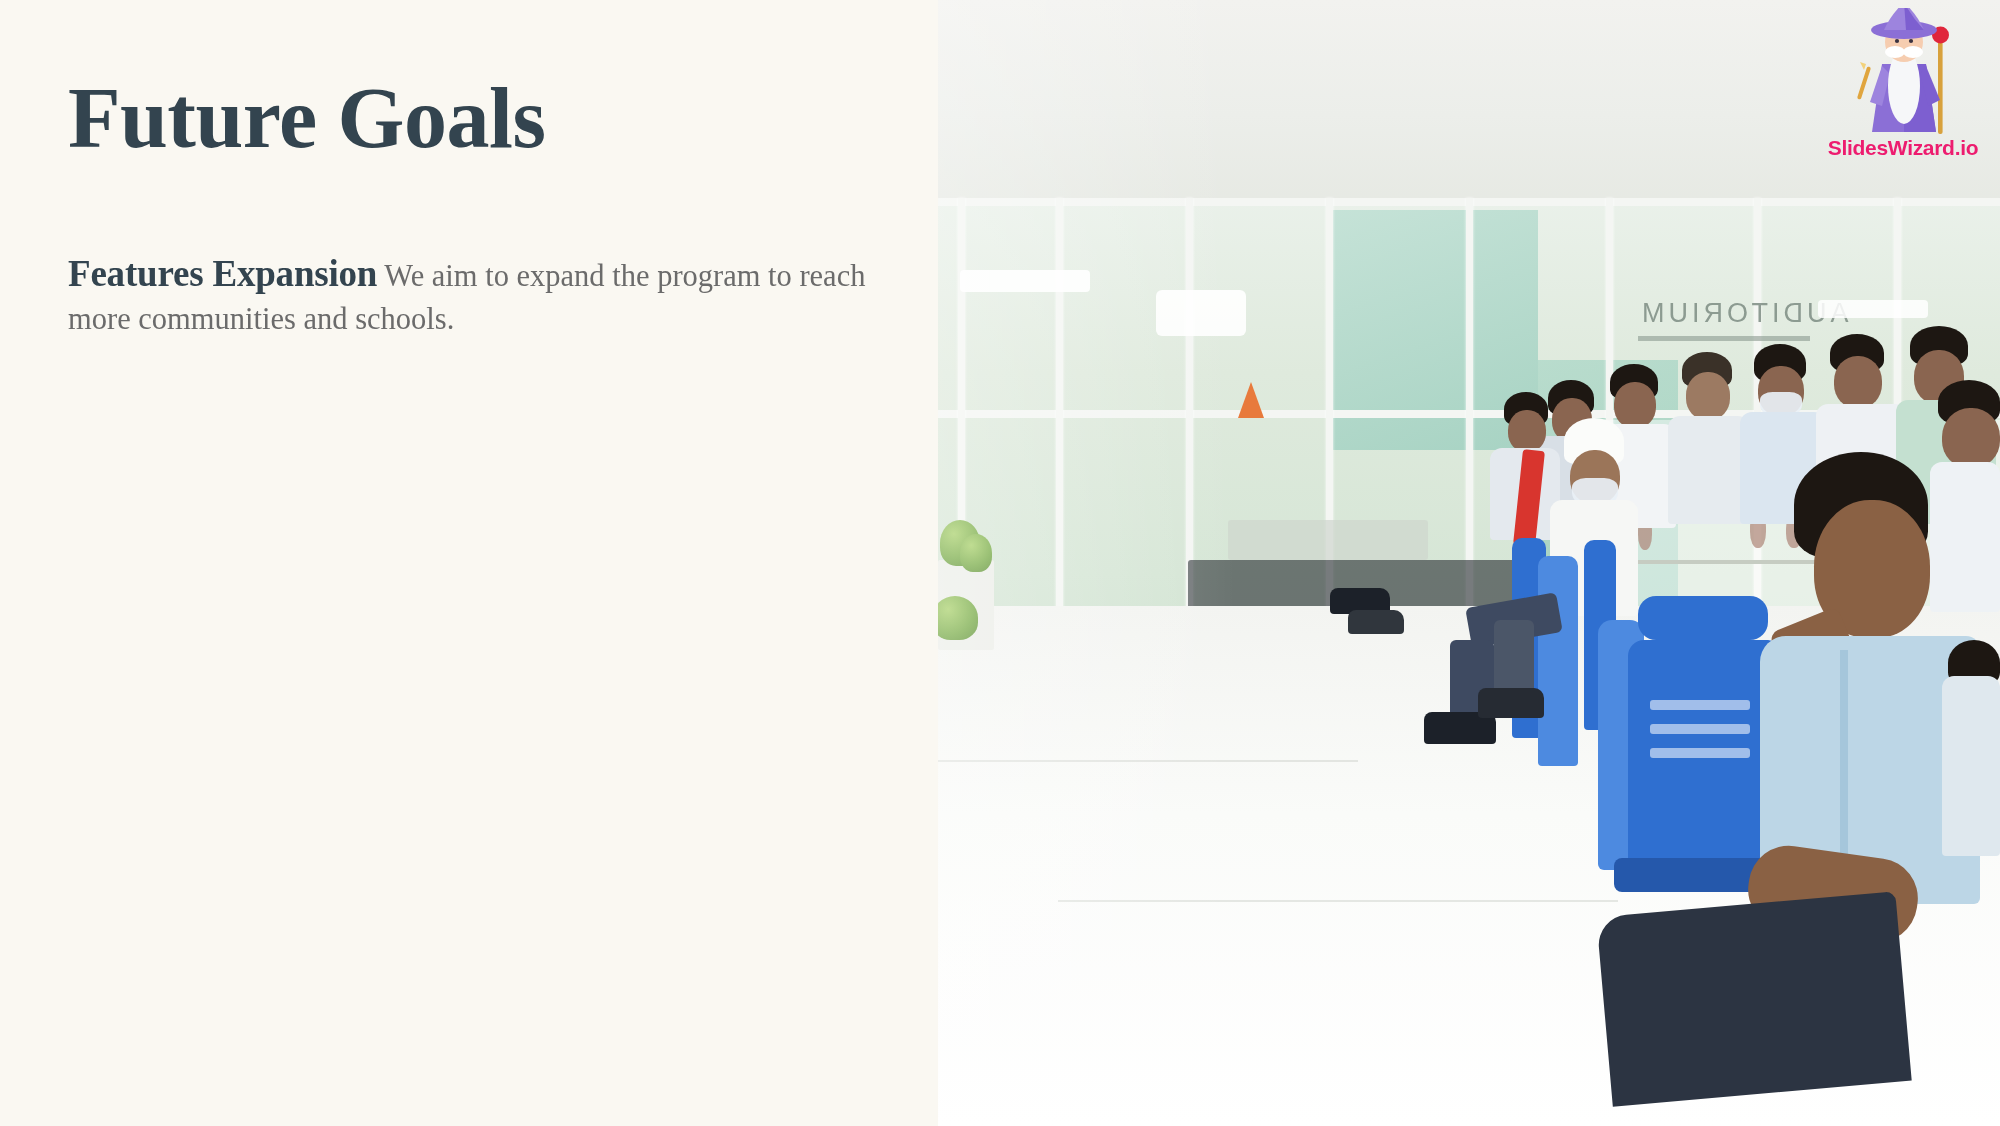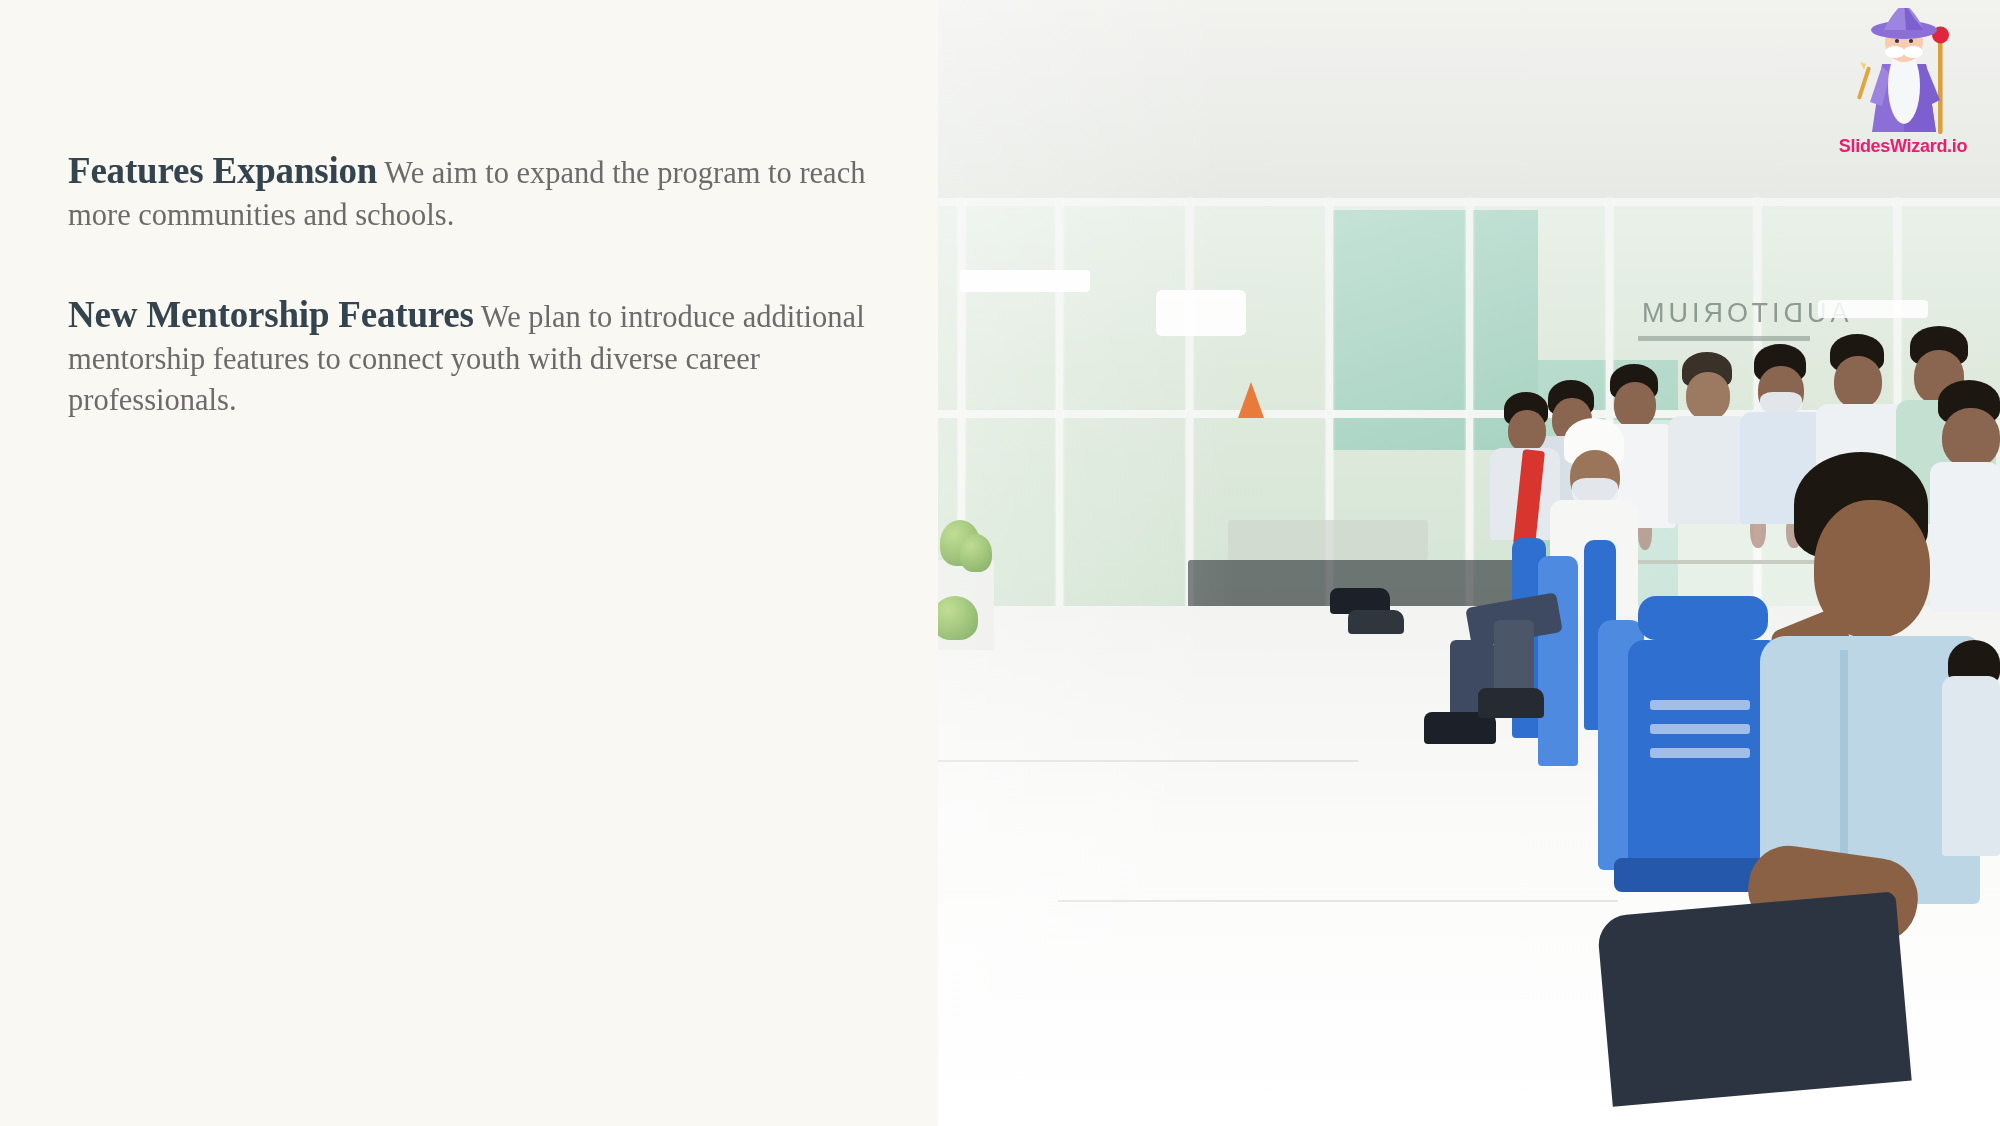--- a/index.html
+++ b/index.html
@@ -284,43 +284,41 @@
   }
   .wm-wizard { position: absolute; left: 22px; top: 0; width: 108px; height: 128px; }
   .wm-text {
     position: absolute;
     left: -8px;
     top: 128px;
     width: 166px;
     text-align: center;
     font-family: "Liberation Sans", sans-serif;
     font-weight: bold;
-    font-size: 18px;
+    font-size: 21px;
     color: #ed1c6f;
     letter-spacing: -0.3px;
     white-space: nowrap;
   }
 </style>
 </head>
 <body>
 
 <div class="slide">
 
   <div class="text-panel">
 
+    <h1 class="slide-title">Future Goals</h1>
 
     <div class="bullets">
 
       <p class="bullet">
         <span class="bullet-lead">Features Expansion</span><span class="bullet-body"> We aim to expand the program to reach more communities and schools.</span>
       </p>
 
-      <p class="bullet">
-        <span class="bullet-lead">New Mentorship Features</span><span class="bullet-body"> We plan to introduce additional mentorship features to connect youth with diverse career professionals.</span>
-      </p>
 
 
     </div>
   </div>
 
   <div class="photo-panel">
     <div class="photo-inner">
 
       <div class="wall-top"></div>
       <div class="glass-band"></div>

